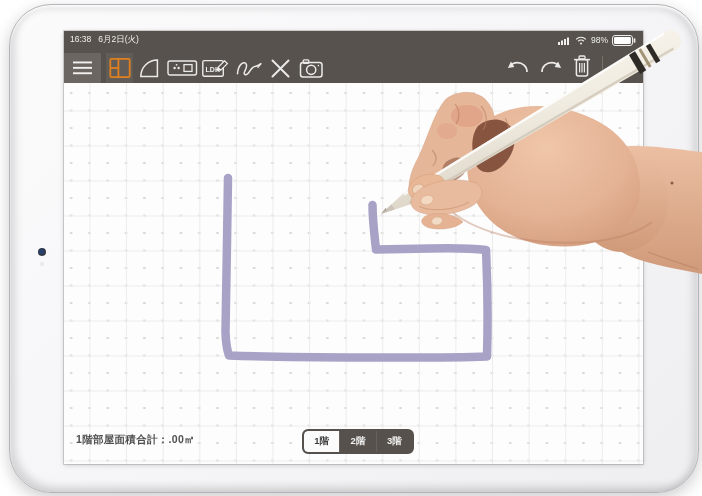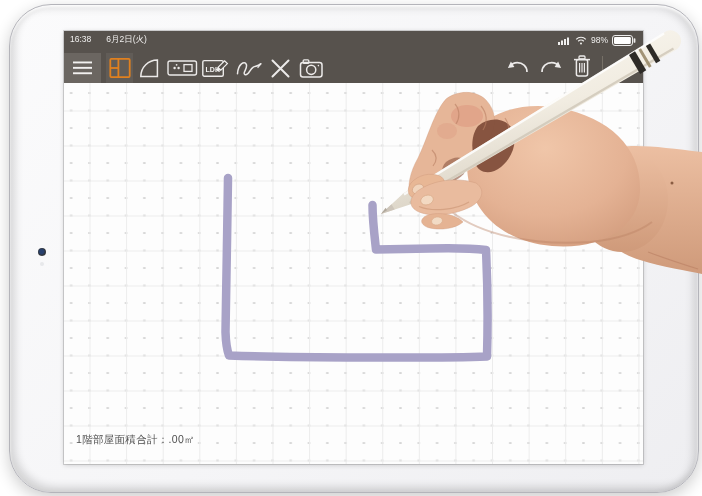--- a/index.html
+++ b/index.html
@@ -16,37 +16,37 @@
   .front-camera{position:absolute;left:28px;top:243px;width:8px;height:8px;border-radius:50%;
                 background:radial-gradient(circle at 45% 45%, #27406e 0 2px, #30343a 60%, #555a60 100%);}
   .light-sensor{position:absolute;left:30px;top:257px;width:4px;height:4px;border-radius:50%;background:#e7e8ea;}
   .home-button{position:absolute;left:655px;top:232px;width:31px;height:31px;border-radius:50%;
                background:#f9fafb;border:2px solid #d2d4d7;box-sizing:border-box;}
   
   .screen{position:absolute;left:54px;top:26px;width:579px;height:433px;background:#fdfdfd;
           box-shadow:0 0 0 1px rgba(0,0,0,.14), 0 1px 5px rgba(0,0,0,.18);}
   .header{height:52px;background:#57524d;}
   .status-row{display:flex;align-items:center;padding:3px 7px 0 6px;color:#f0efee;font-size:8.5px;}
-  .status-left{display:flex;gap:15px;}
+  .status-left{display:flex;gap:7px;}
   .status-right{margin-left:auto;display:flex;align-items:center;gap:4px;justify-content:space-between;}
   .tool-row{display:flex;align-items:flex-end;height:37px;}
   .tile{height:30px;display:flex;align-items:center;justify-content:center;}
   .tile-menu{width:37px;background:#6b6661;}
   .tile-selected{width:27px;background:#615c57;margin-left:5px;}
   .tool-slot{width:30px;height:30px;display:flex;align-items:center;justify-content:center;margin-left:1px;}
   .right-actions{margin-left:auto;margin-right:40px;display:flex;align-items:center;gap:9px;height:30px;}
   .v-divider{width:1px;height:24px;background:#767067;}
   
   .canvas{position:relative;height:381px;background-color:#fdfdfd;
     background-image:
       linear-gradient(to right,#ececec 1px,transparent 1px),
       linear-gradient(to bottom,#ececec 1px,transparent 1px),
       radial-gradient(circle,#d6d6d6 0 1px,transparent 1.3px);
     background-size:36.6px 35px,36.6px 35px,18.3px 17.5px;
-    background-position:25.5px 27.5px,25.5px 27.5px,16.3px 18.8px;}
+    background-position:25.5px 27.5px,25.5px 27.5px,16.3px 18.8px;font-weight:bold;}
   .area-summary{position:absolute;left:12px;top:350px;font-size:10.5px;color:#4f4f4f;letter-spacing:.3px;}
   .floor-selector{position:absolute;left:238px;top:346px;width:108px;height:21px;display:flex;
                   background:#56514c;border:2px solid #56514c;border-radius:6px;overflow:hidden;box-sizing:content-box;}
   .floor-seg{flex:1;display:flex;align-items:center;justify-content:center;font-size:9.5px;
              color:#f1f1f0;background:transparent;}
   .floor-seg + .floor-seg{border-left:1px solid #66615c;}
   .floor-seg.selected{background:#fbfbfb;color:#3c3c3c;border-radius:4px 0 0 4px;}
   
   .overlay{position:absolute;left:0;top:0;width:702px;height:496px;pointer-events:none;}
 </style>
@@ -168,20 +168,25 @@
                 <line x1="13.4" y1="9" x2="13.4" y2="18.6" stroke="#eceae9" stroke-width="1.2"></line>
               </svg>
             </div>
             <div class="v-divider"></div>
           </div>
         </div>
       </div>
 
       <div class="canvas">
         <div class="area-summary">1階部屋面積合計：.00㎡</div>
+        <div class="floor-selector">
+          <div class="floor-seg selected">1階</div>
+          <div class="floor-seg">2階</div>
+          <div class="floor-seg">3階</div>
+        </div>
       </div>
     </div>
   </div>
 
   <svg class="overlay" viewBox="0 0 702 496">
     <path fill="none" stroke-linecap="round" stroke-linejoin="round" d="M228,178 C227.5,230 225.5,302 225.5,332 C225.8,342 227,350 229,355.5 C290,357.5 440,358.5 487,356.5 C488,322 487.5,281 486,250 C474,248.5 454,248 430,248.5 L376,249.5 C374.5,236 372.5,220 372.5,205" stroke="#a8a2c7" stroke-width="8.5"></path>
   </svg>
 
   <svg class="overlay" viewBox="0 0 702 496">
     <defs>

